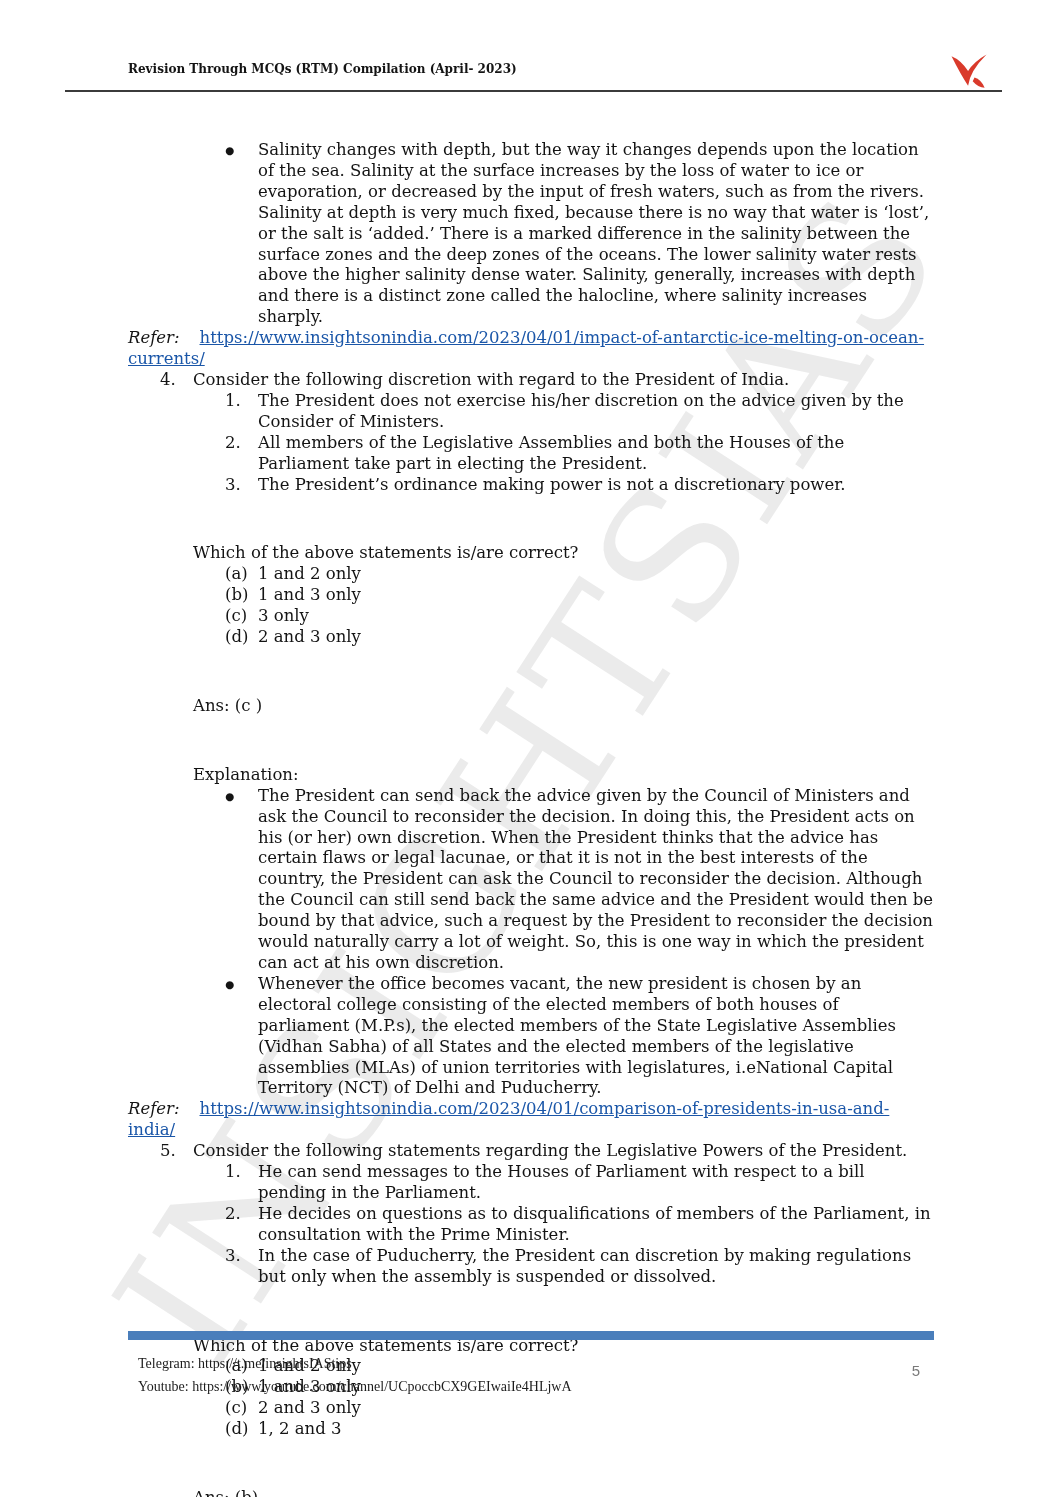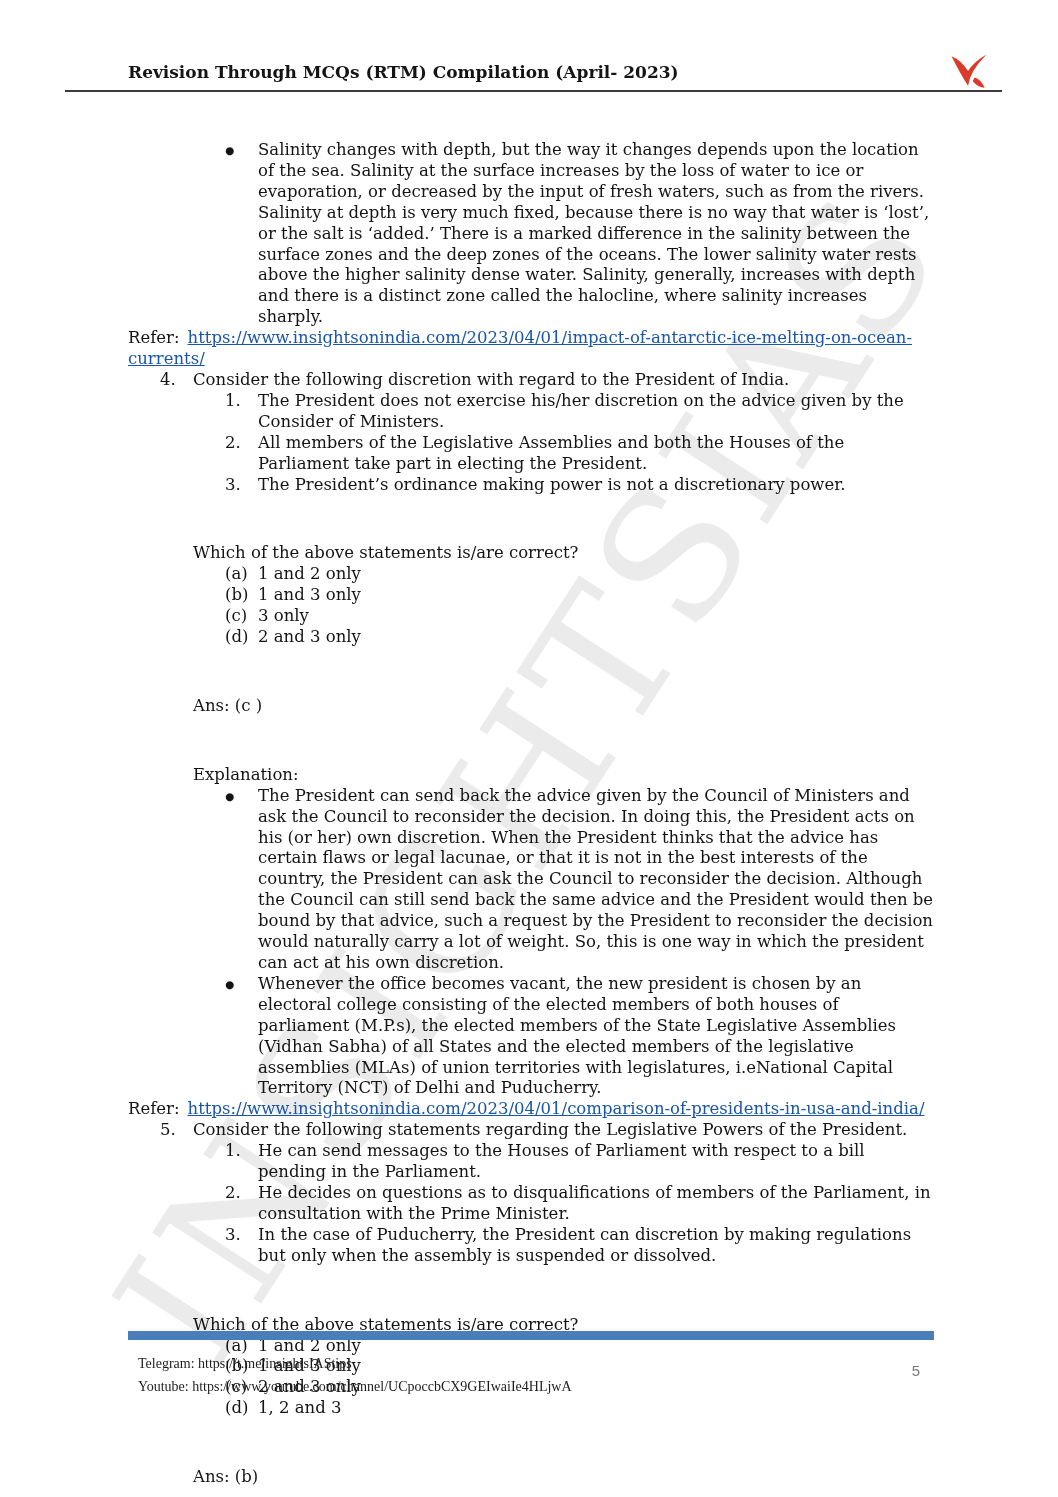--- a/index.html
+++ b/index.html
@@ -26,21 +26,21 @@
     white-space: nowrap;
     z-index: 0;
     user-select: none;
     font-family: "DejaVu Serif", serif;
   }
   
   .header-title {
     position: absolute;
     left: 128px;
     top: 62px;
-    font-size: 17px;
+    font-size: 12px;
     font-weight: bold;
     z-index: 2;
   }
   .logo {
     position: absolute;
     right: 66px;
     top: 50px;
     width: 46px;
     height: 44px;
     z-index: 2;
@@ -68,21 +68,21 @@
   .indent1 { margin-left: 32px; }   
   .indent2 { margin-left: 97px; }   
   .lead    { margin-left: 65px; margin-top: 48px; }   
   .marker { flex: 0 0 33px; }
   .marker-dot {
     flex: 0 0 33px;
     font-size: 10.5px;
     line-height: 20.9px;
   }
   .text { flex: 1; }
-  .refer .label { margin-right: 8px; }
+  .refer .label { margin-right: 20px; font-style: italic; }
   .link {
     color: #1a56a8;
     text-decoration: underline;
     overflow-wrap: anywhere;
     word-break: break-word;
   }
   
   .footer-bar {
     position: absolute;
     left: 128px;

